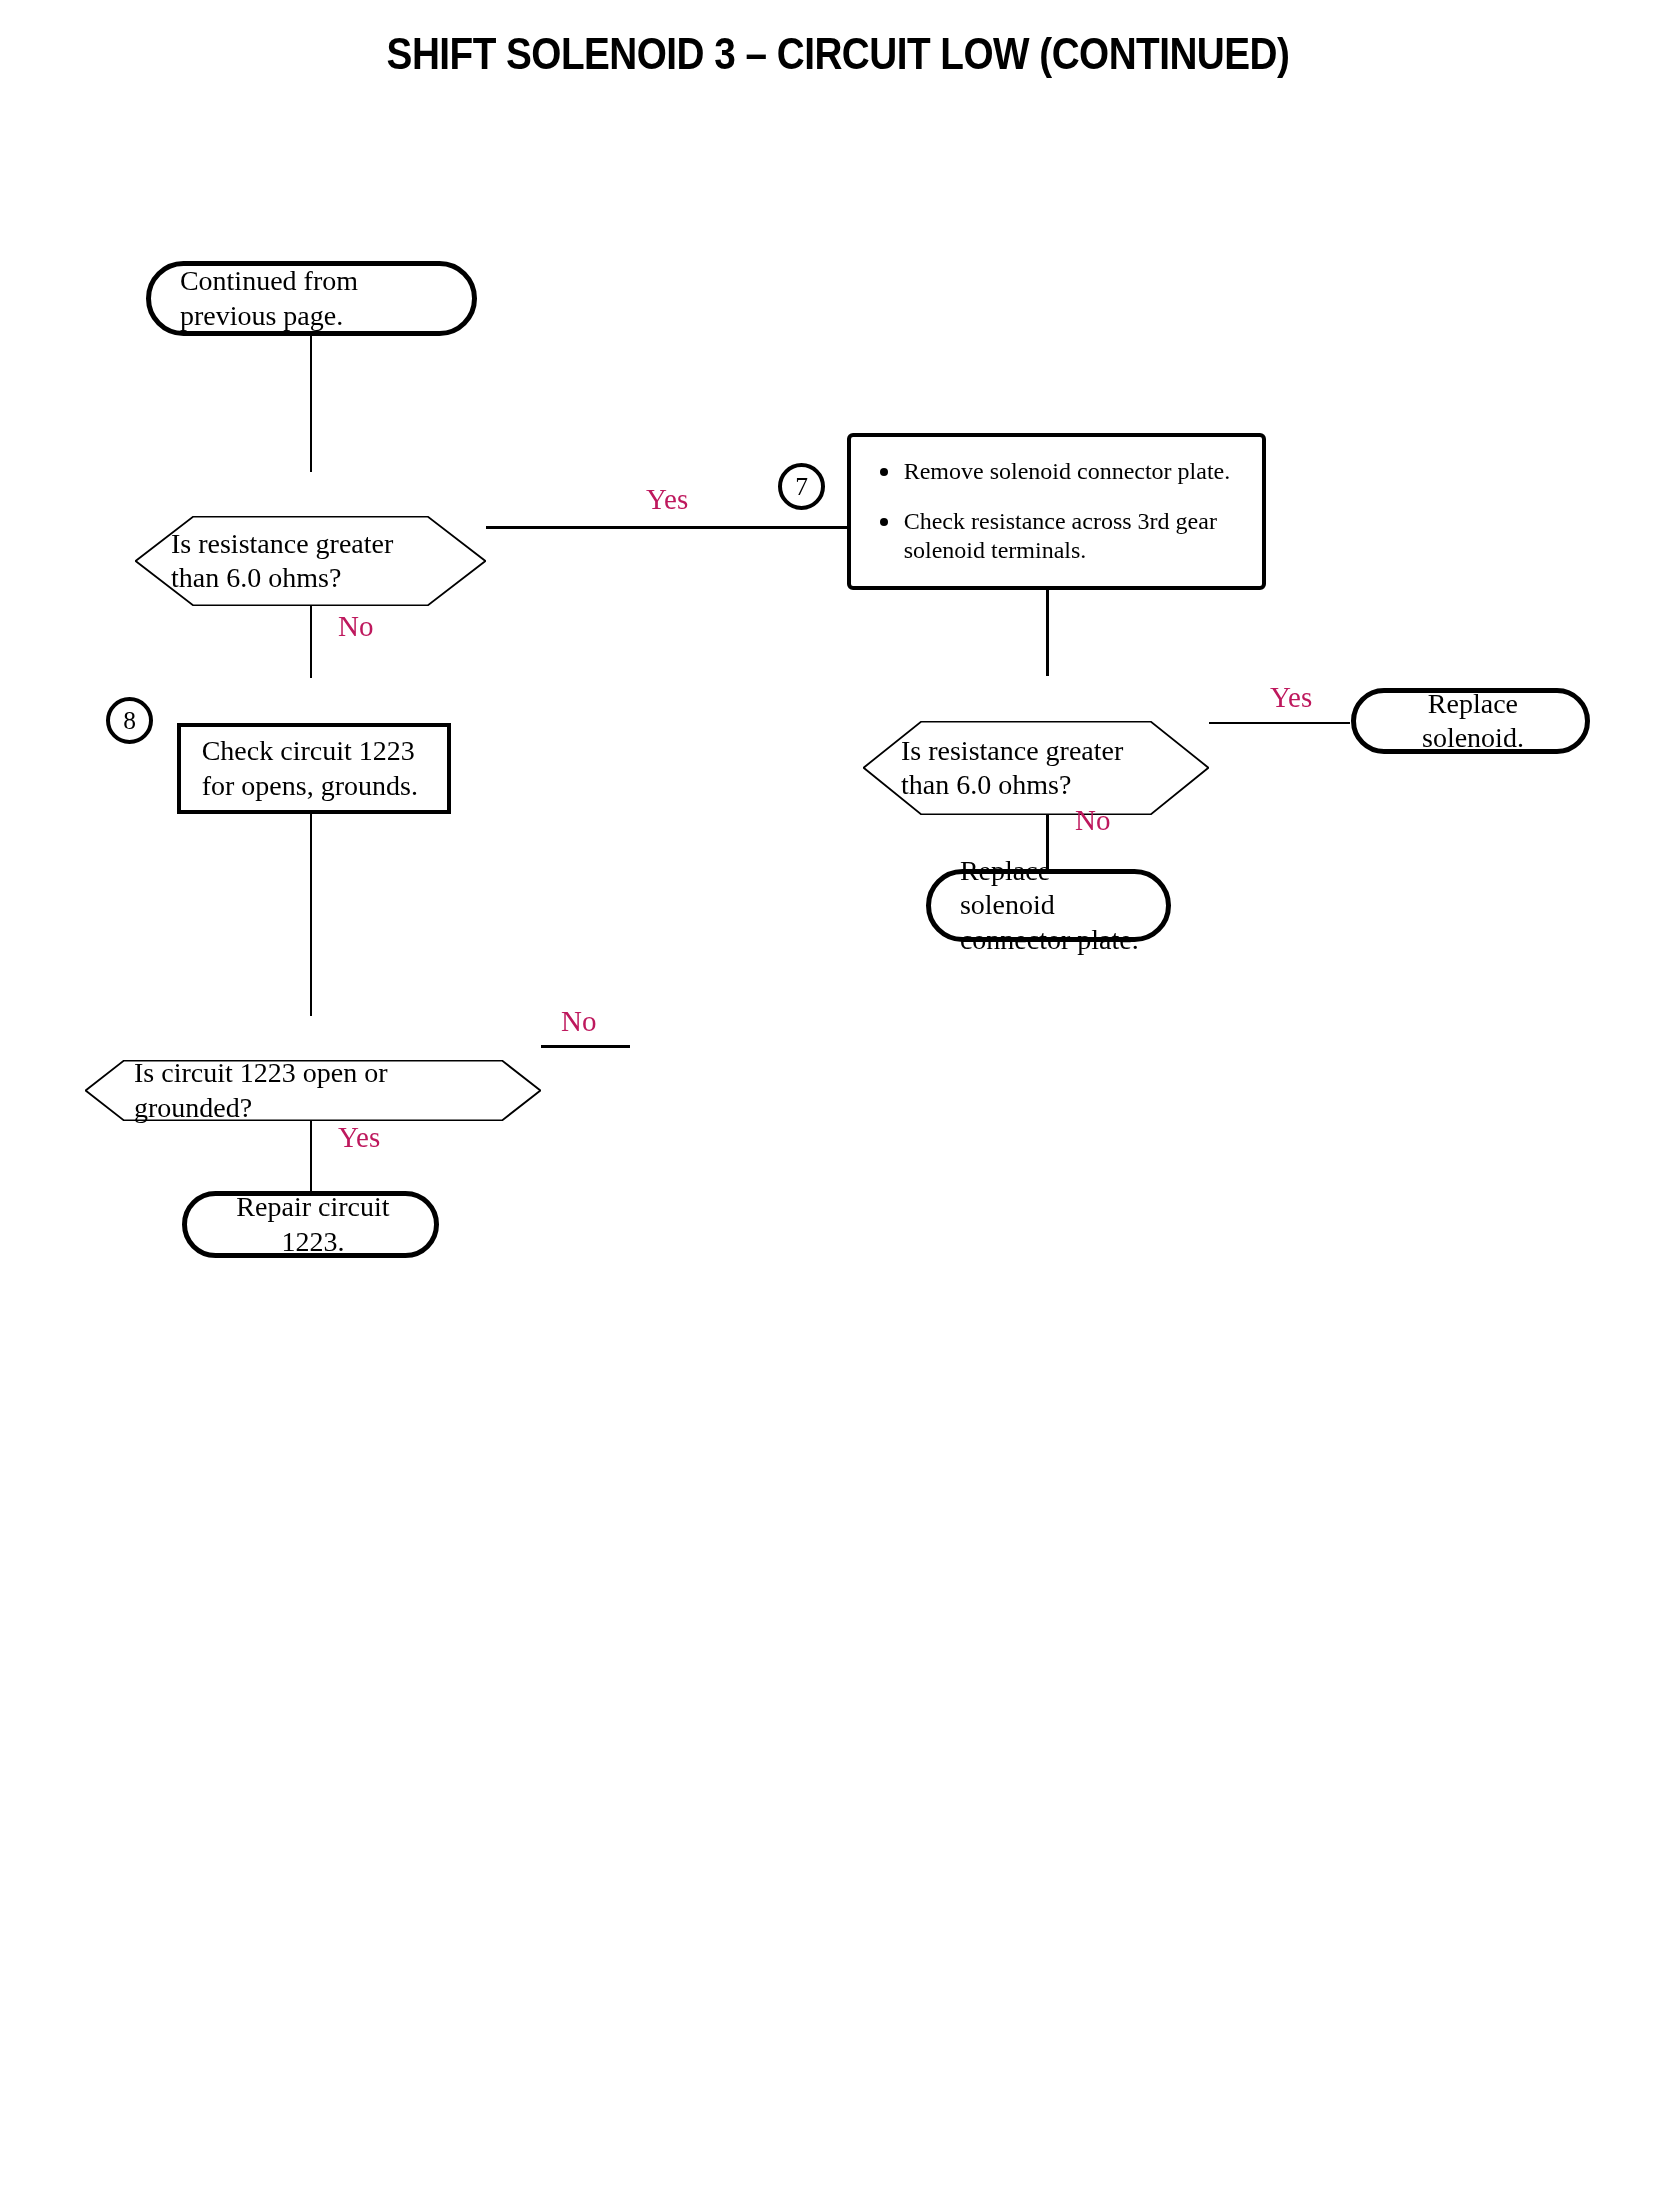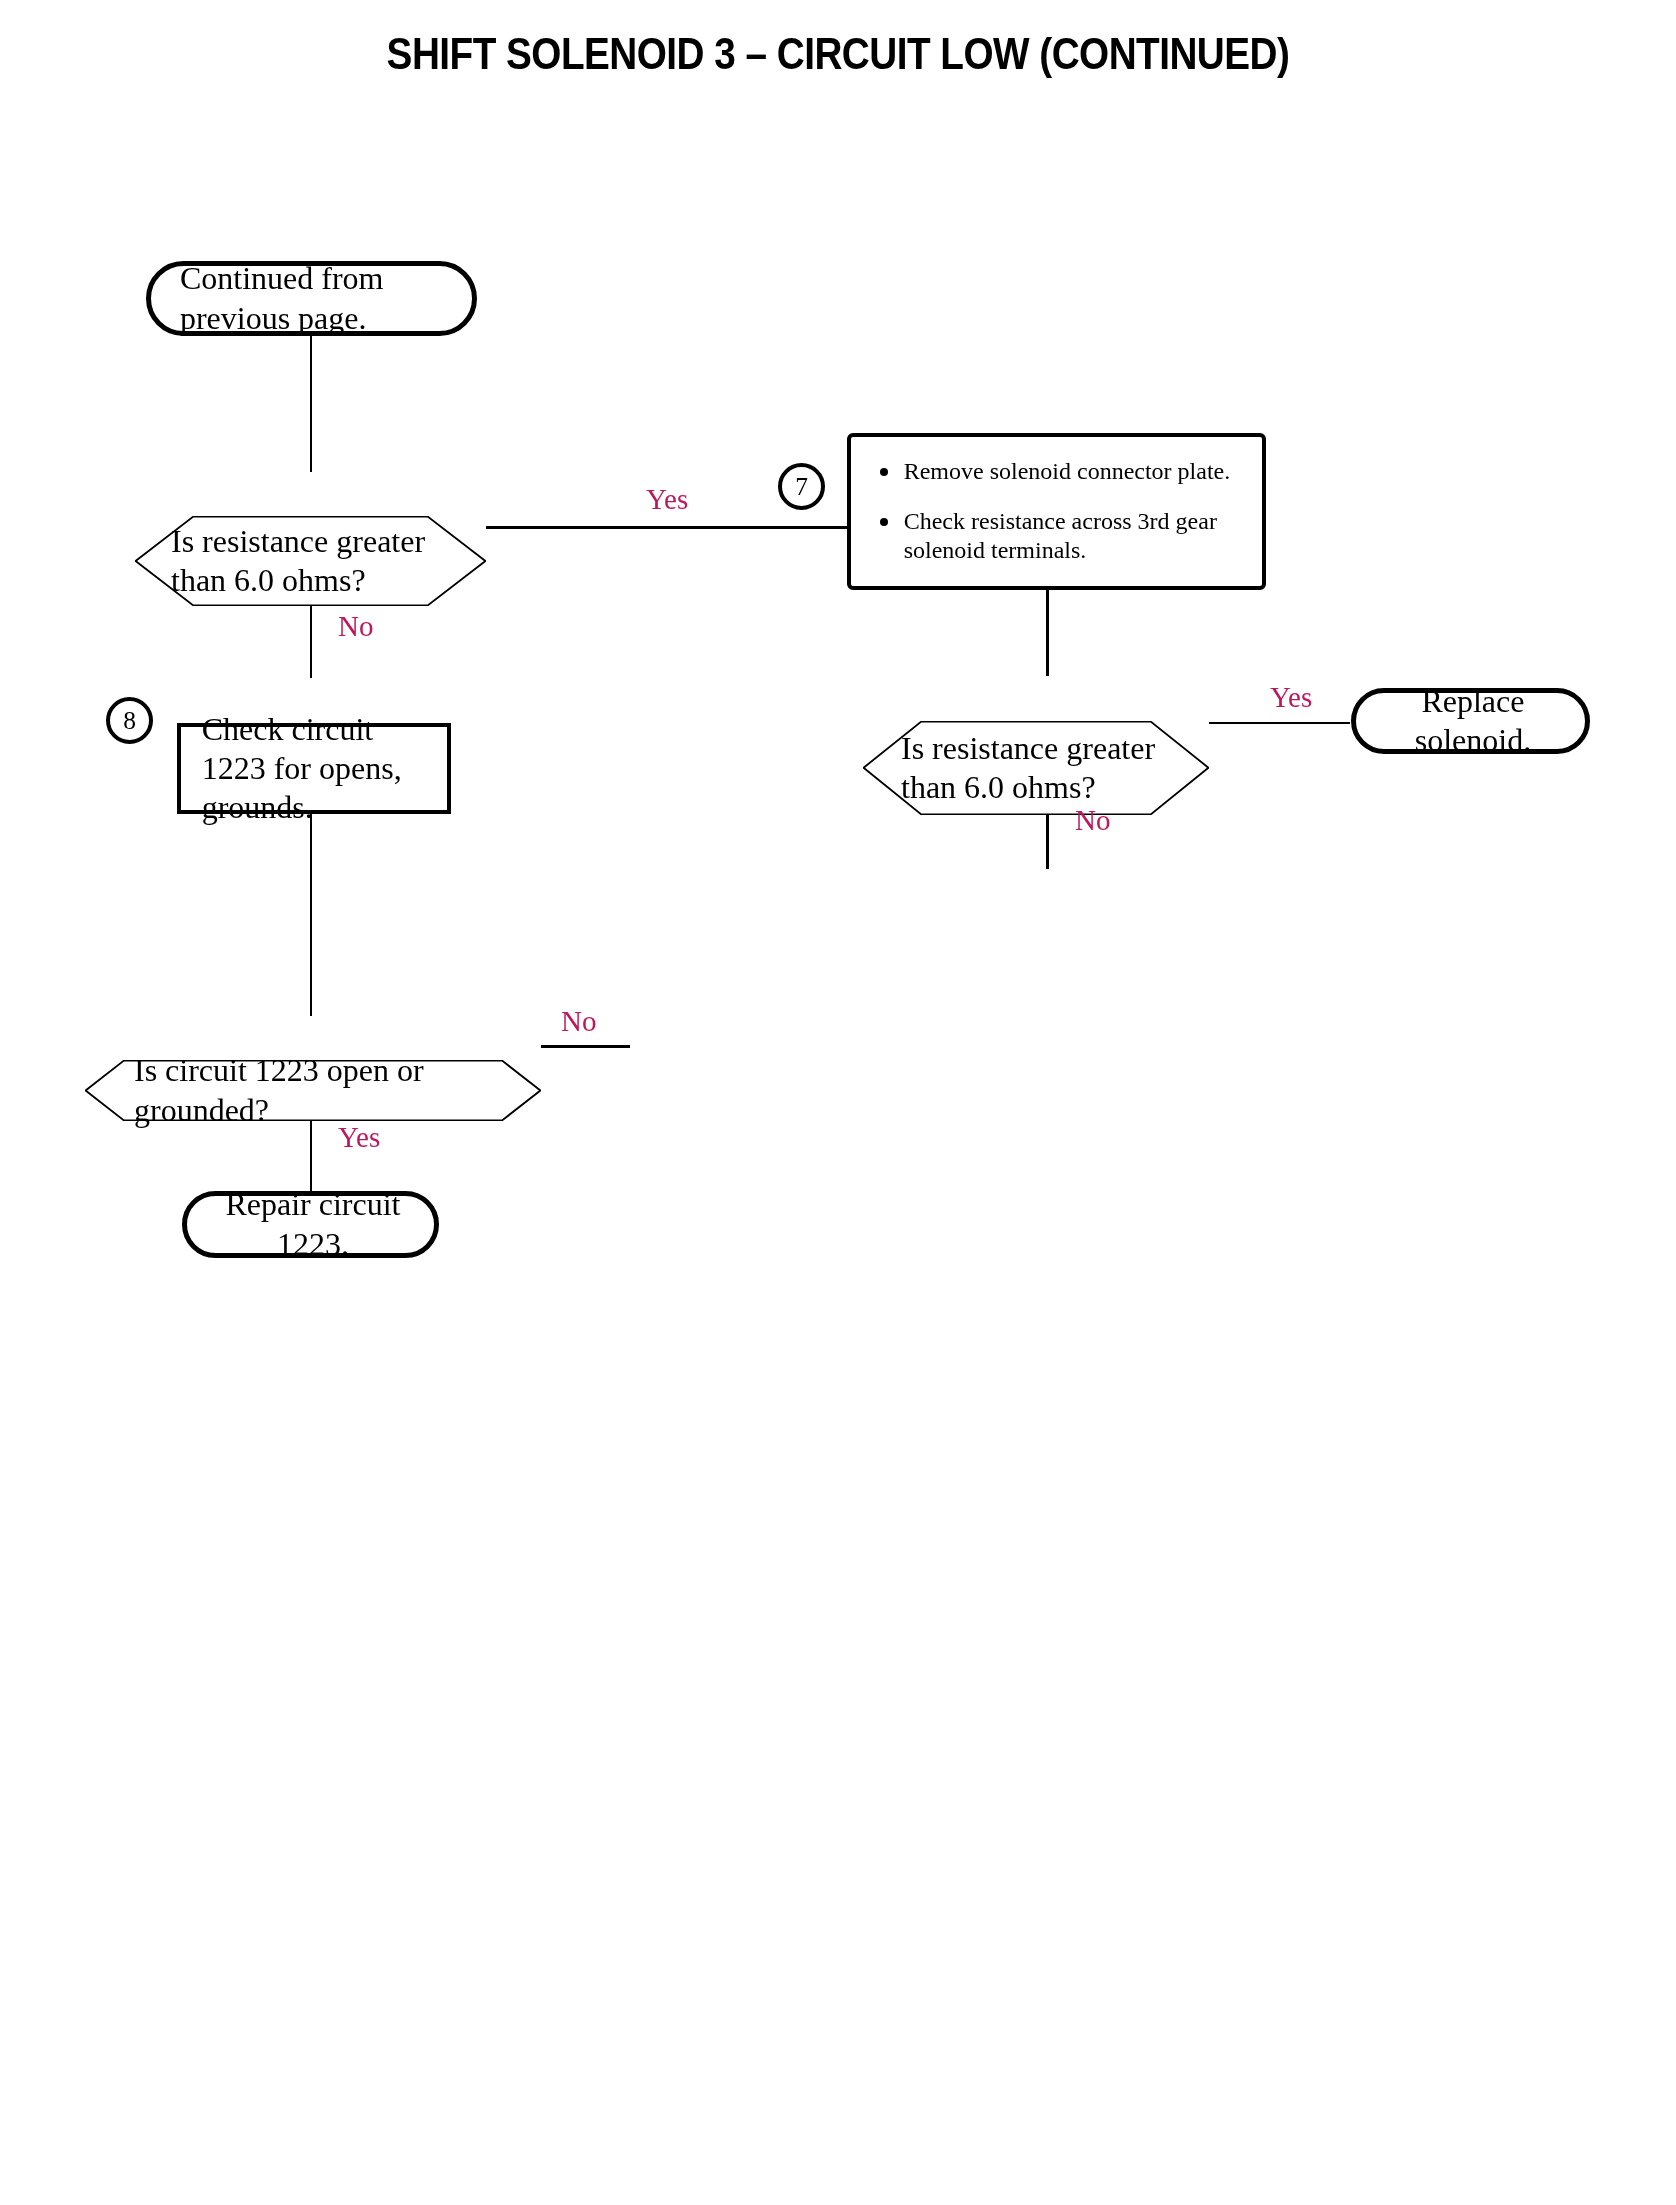--- a/index.html
+++ b/index.html
@@ -43,21 +43,21 @@
   .node {
     position: absolute;
     box-sizing: border-box;
     display: flex;
     align-items: center;
     color: #000000;
   }
   .node .txt {
     display: block;
     width: 100%;
-    font-size: 32px;
+    font-size: 28px;
     line-height: 1.22;
     color: #000000;
   }
 
   
   .terminator {
     border: 5.5px solid #000000;
     border-radius: 607px;
     background: #ffffff;
     padding: 0 24px;
@@ -204,20 +204,23 @@
   </div>
 
   <div class="branch-label" style="left:1270px; top:681px;">Yes</div>
 
   <div class="node terminator" style="left:1351px; top:688px; width:239px; height:66px;">
     <span class="txt" style="text-align:center;">Replace solenoid.</span>
   </div>
 
   <div class="branch-label" style="left:1075px; top:804px;">No</div>
 
+  <div class="node terminator" style="left:926px; top:869px; width:245px; height:73px;">
+    <span class="txt">Replace solenoid connector plate.</span>
+  </div>
 
   <div class="node decision" style="left:85px; top:1016px; width:456px; height:61px;">
     <svg class="hexsvg" viewBox="0 0 750 100" preserveAspectRatio="none">
       <polygon points="64,1 686,1 749,50 686,99 64,99 1,50" fill="#ffffff" stroke="#000000" stroke-width="3"></polygon>
     </svg>
     <span class="txt" style="padding-left:49px; padding-right:49px;">Is circuit 1223 open or grounded?</span>
   </div>
 
   <div class="branch-label" style="left:561px; top:1005px;">No</div>
 

